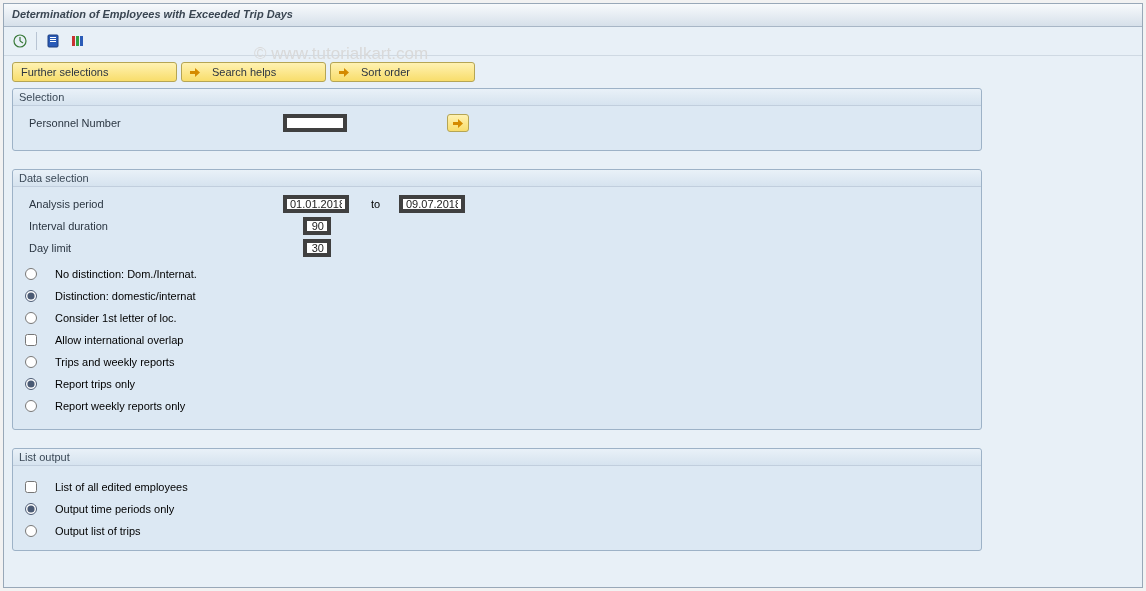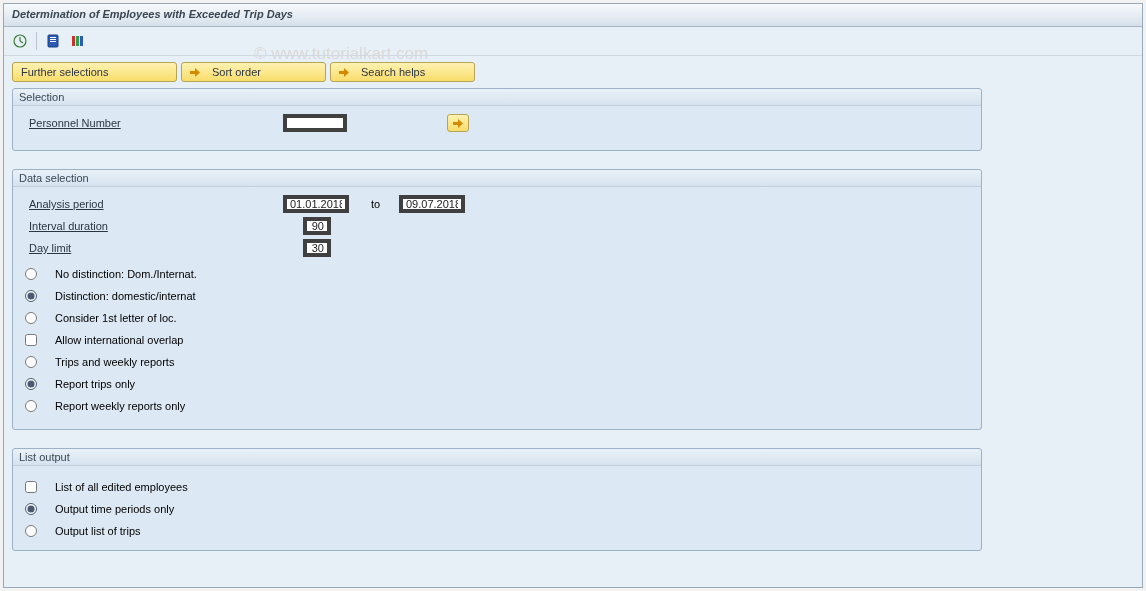--- a/index.html
+++ b/index.html
@@ -110,21 +110,20 @@
     .fld-row {
       display: flex;
       align-items: center;
       min-height: 22px;
       padding: 1px 4px;
     }
     .fld-label {
       width: 260px;
       padding-left: 6px;
       color: #2b3642;
-      text-decoration: underline;
     }
     .fld-input, .input {
       border: 4px solid #404040;
       background: #fff;
       height: 18px;
       padding: 1px 3px;
       font-size: 11px;
       color: #222;
     }
     .w-pn   { width: 64px; }
@@ -194,35 +193,35 @@
   </div>
 
   <div class="watermark">© www.tutorialkart.com</div>
 
   <div class="content">
 
     <div class="sel-row">
       <button class="sel-btn sel-btn-further">
         <span>Further selections</span>
       </button>
+      <button class="sel-btn sel-btn-search">
+        <span class="arrow">
+          <svg width="10" height="9" viewBox="0 0 10 9">
+              <path d="M0 3h5V0l5 4.5L5 9V6H0z" fill="#d48a00"></path>
+            </svg>
+        </span>
+        <span>Search helps</span>
+      </button>
       <button class="sel-btn sel-btn-order">
         <span class="arrow">
           <svg width="10" height="9" viewBox="0 0 10 9">
               <path d="M0 3h5V0l5 4.5L5 9V6H0z" fill="#d48a00"></path>
             </svg>
         </span>
         <span>Sort order</span>
-      </button>
-      <button class="sel-btn sel-btn-search">
-        <span class="arrow">
-          <svg width="10" height="9" viewBox="0 0 10 9">
-              <path d="M0 3h5V0l5 4.5L5 9V6H0z" fill="#d48a00"></path>
-            </svg>
-        </span>
-        <span>Search helps</span>
       </button>
     </div>
 
     <div class="groupbox" style="width:970px;">
       <div class="groupbox-title">Selection</div>
       <div class="groupbox-body">
         <div class="fld-row">
           <div class="fld-label">Personnel Number</div>
           <input type="text" class="fld-input w-pn" value="" style="">
           <span style="width:46px"></span>

